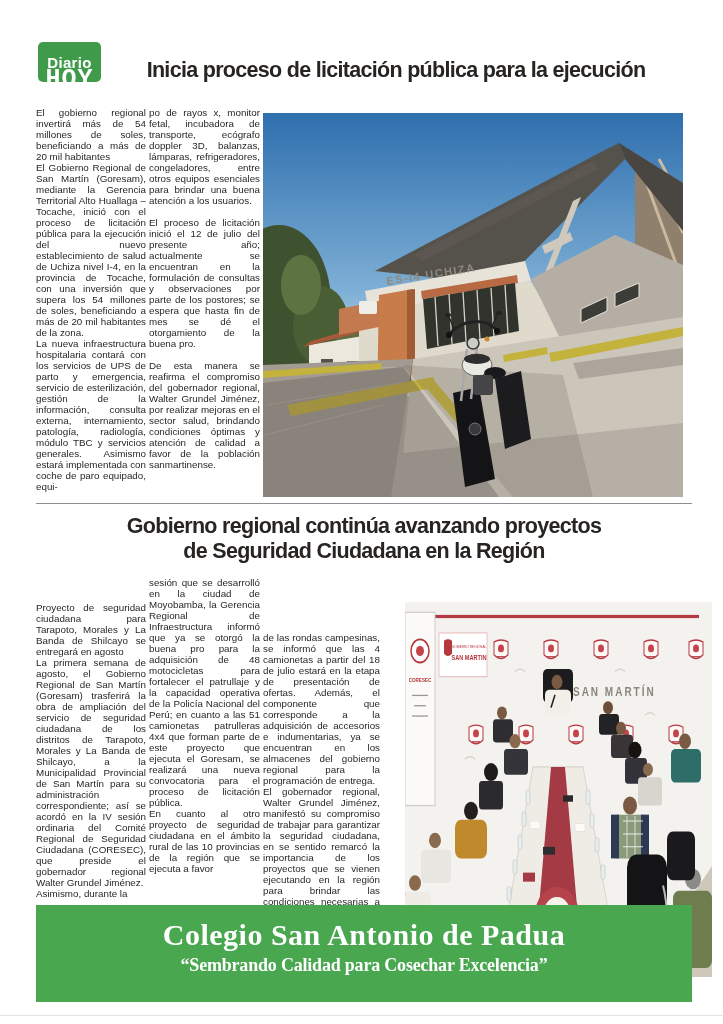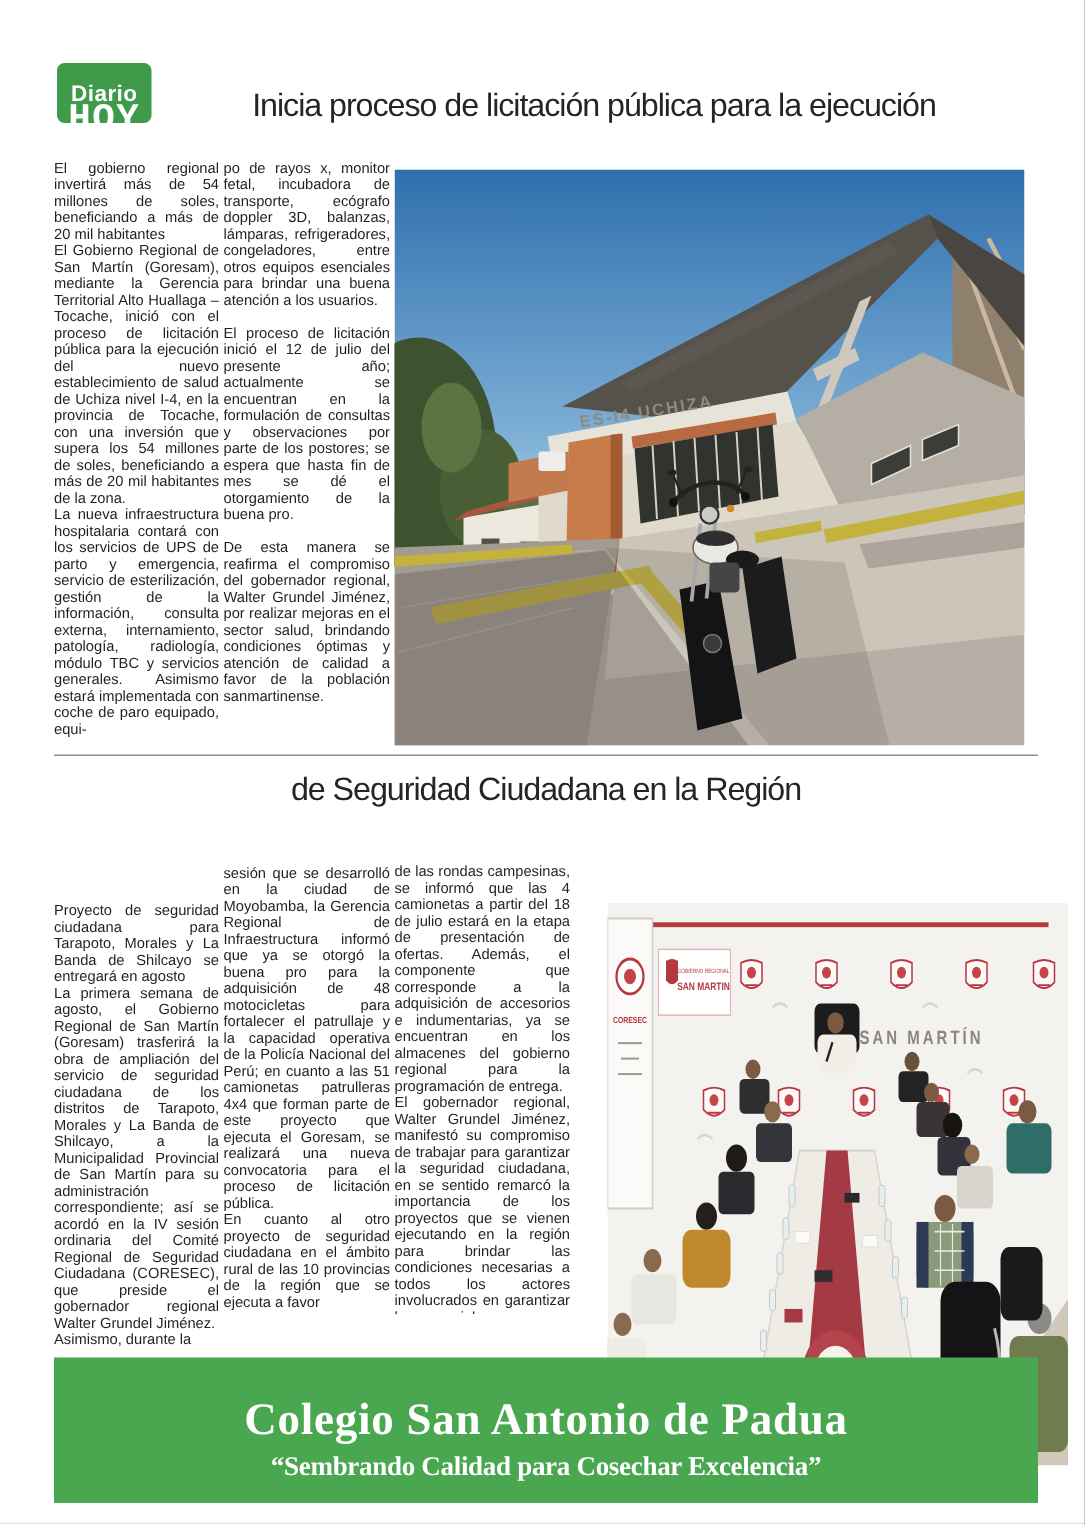--- a/index.html
+++ b/index.html
@@ -6,47 +6,47 @@
   .page{position:relative;width:723px;height:1024px;margin:0 auto;background:#ffffff;
         font-family:"Liberation Sans",sans-serif;overflow:hidden;color:#231f20;}
 
   
   .masthead{position:absolute;left:38px;top:42px;width:63px;height:40px;background:#3f9b4a;
             border-radius:5px;color:#fff;text-align:center;}
   .masthead-top{font-size:15px;font-weight:bold;padding-top:16px;letter-spacing:.3px;line-height:10px;}
   .masthead-main{font-family:Liberation Mono, monospace;font-weight:bold;font-size:25px;line-height:23px;letter-spacing:1px;}
 
   
-  .headline{position:absolute;margin:0;color:#272422;font-weight:normal;text-align:center;letter-spacing:-0.7px;}
+  .headline{position:absolute;margin:0;color:#272422;font-weight:bold;text-align:center;letter-spacing:-0.7px;}
   .headline .hl{display:block;white-space:nowrap;}
   .headline1{left:100px;top:58px;width:592px;font-size:21.5px;line-height:24px;}
   .headline2{left:36px;top:514px;width:656px;font-size:21.5px;line-height:25px;}
 
   
   .col{position:absolute;font-size:9.8px;line-height:11px;text-align:justify;color:#231f20;overflow:hidden;
        hyphens:auto;-webkit-hyphens:auto;}
   .col p{margin:0;}
   .col p.gap{margin-top:11px;}
   .a1c1{left:36px;top:107px;width:110px;height:392px;}
   .a1c2{left:149px;top:107px;width:111px;height:392px;}
   .a2c1{left:36px;top:602px;width:110px;height:300px;}
   .a2c2{left:149px;top:577px;width:111px;height:300px;}
-  .a2c3{left:263px;top:576px;width:117px;height:300px;}
+  .a2c3{left:263px;top:632px;width:117px;height:300px;}
 
   
   .photo1{position:absolute;left:263px;top:113px;width:420px;height:384px;margin:0;}
   .photo2{position:absolute;left:405px;top:602px;width:307px;height:375px;margin:0;}
   .photo1 svg,.photo2 svg{display:block;width:100%;height:100%;}
 
   .rule{position:absolute;left:36px;top:503px;width:656px;height:1px;background:#8f8f8f;}
 
   
   .ad{position:absolute;left:36px;top:905px;width:656px;height:97px;background:#49a750;color:#ffffff;
       text-align:center;font-family:"Liberation Serif",serif;font-weight:bold;overflow:hidden;}
-  .ad-line1{font-size:30px;margin-top:25px;letter-spacing:.5px;white-space:nowrap;}
+  .ad-line1{font-size:30px;margin-top:13px;letter-spacing:.5px;white-space:nowrap;}
   .ad-line2{font-size:18px;margin-top:3px;letter-spacing:-0.2px;white-space:nowrap;}
 
   .bottom-rule{position:absolute;left:0;top:1015px;width:723px;height:1px;background:#dfe4e4;}
 </style>
 </head>
 <body>
 
 <div class="page">
 
   <div class="masthead">
@@ -170,20 +170,21 @@
           <rect x="30" y="66" width="20" height="20" rx="3" fill="#454547"></rect>
         </g>
       </svg>
     </figure>
   </section>
 
   <div class="rule"></div>
 
   <section>
     <h2 class="headline headline2">
+      <span class="hl">Gobierno regional continúa avanzando proyectos</span>
       <span class="hl">de Seguridad Ciudadana en la Región</span>
     </h2>
 
     <div class="col a2c1">
       <p>Proyecto de seguridad ciudadana para Tarapoto, Morales y La Banda de Shilcayo se entregará en agosto</p>
       <p>La primera semana de agosto, el Gobierno Regional de San Martín (Goresam) trasferirá la obra de ampliación del servicio de seguridad ciudadana de los distritos de Tarapoto, Morales y La Banda de Shilcayo, a la Municipalidad Provincial de San Martín para su administración correspondiente; así se acordó en la IV sesión ordinaria del Comité Regional de Seguridad Ciudadana (CORESEC), que preside el gobernador regional Walter Grundel Jiménez.</p>
       <p>Asimismo, durante la</p>
     </div>
     <div class="col a2c2">
       <p>sesión que se desarrolló en la ciudad de Moyobamba, la Gerencia Regional de Infraestructura informó que ya se otorgó la buena pro para la adquisición de 48 motocicletas para fortalecer el patrullaje y la capacidad operativa de la Policía Nacional del Perú; en cuanto a las 51 camionetas patrulleras 4x4 que forman parte de este proyecto que ejecuta el Goresam, se realizará una nueva convocatoria para el proceso de licitación pública.</p>

